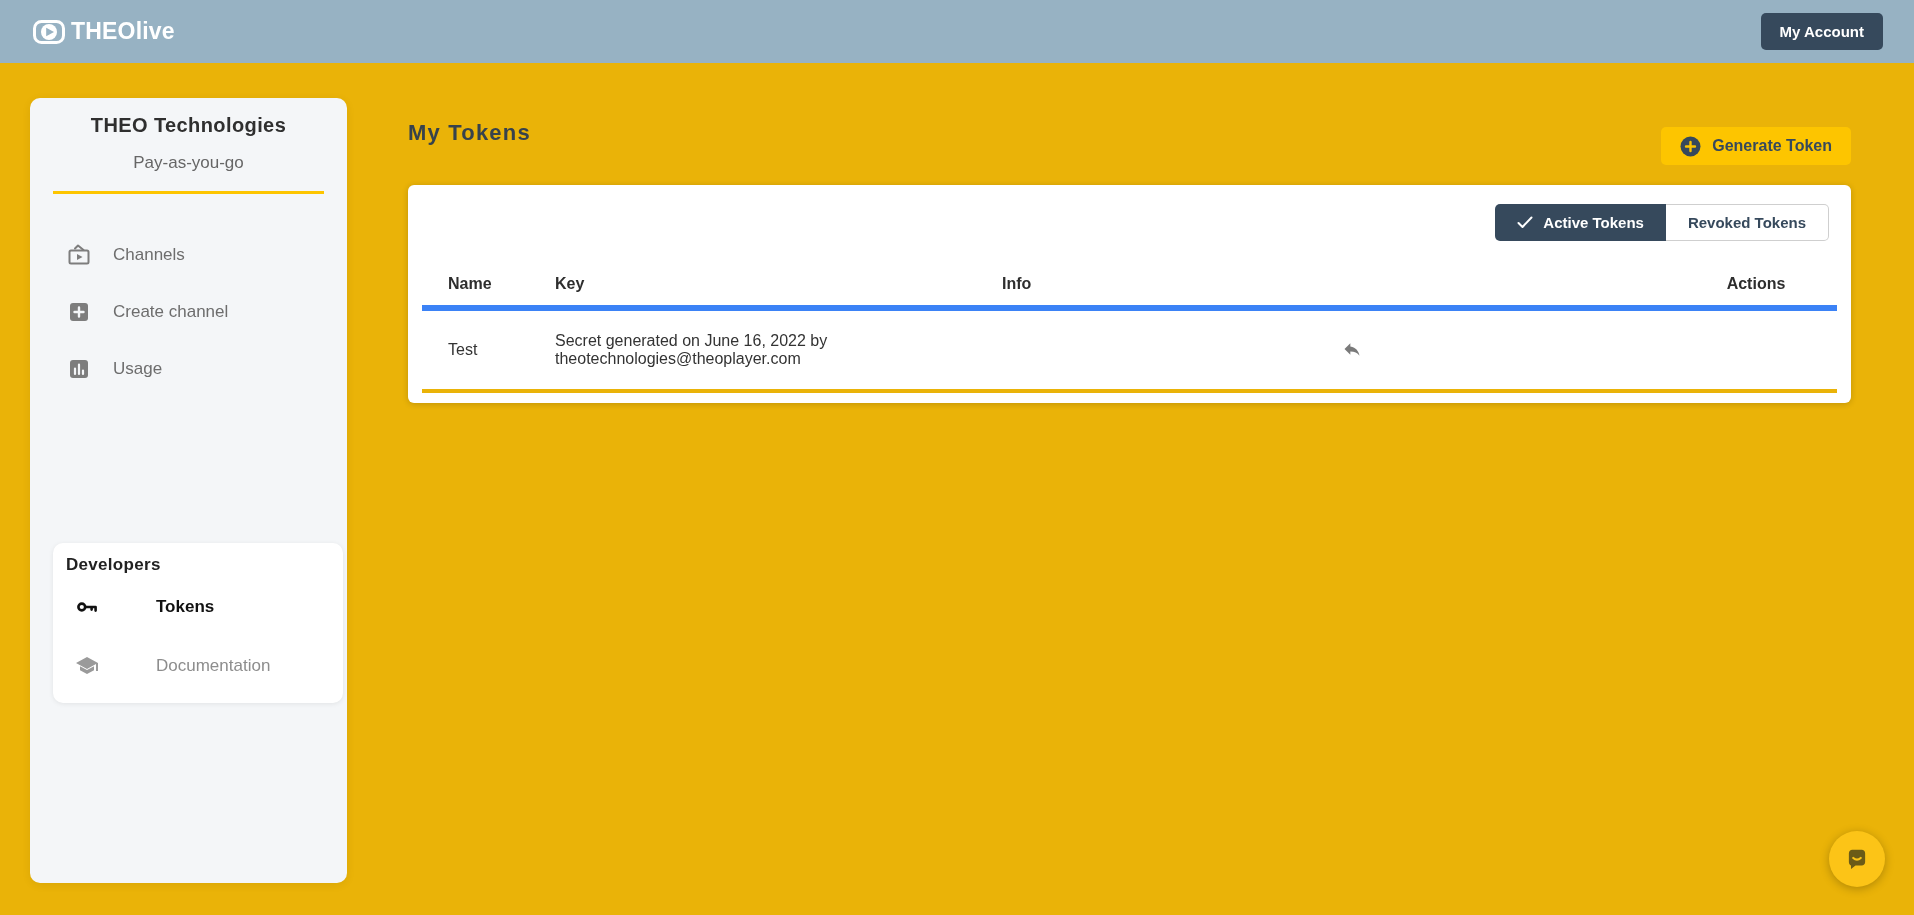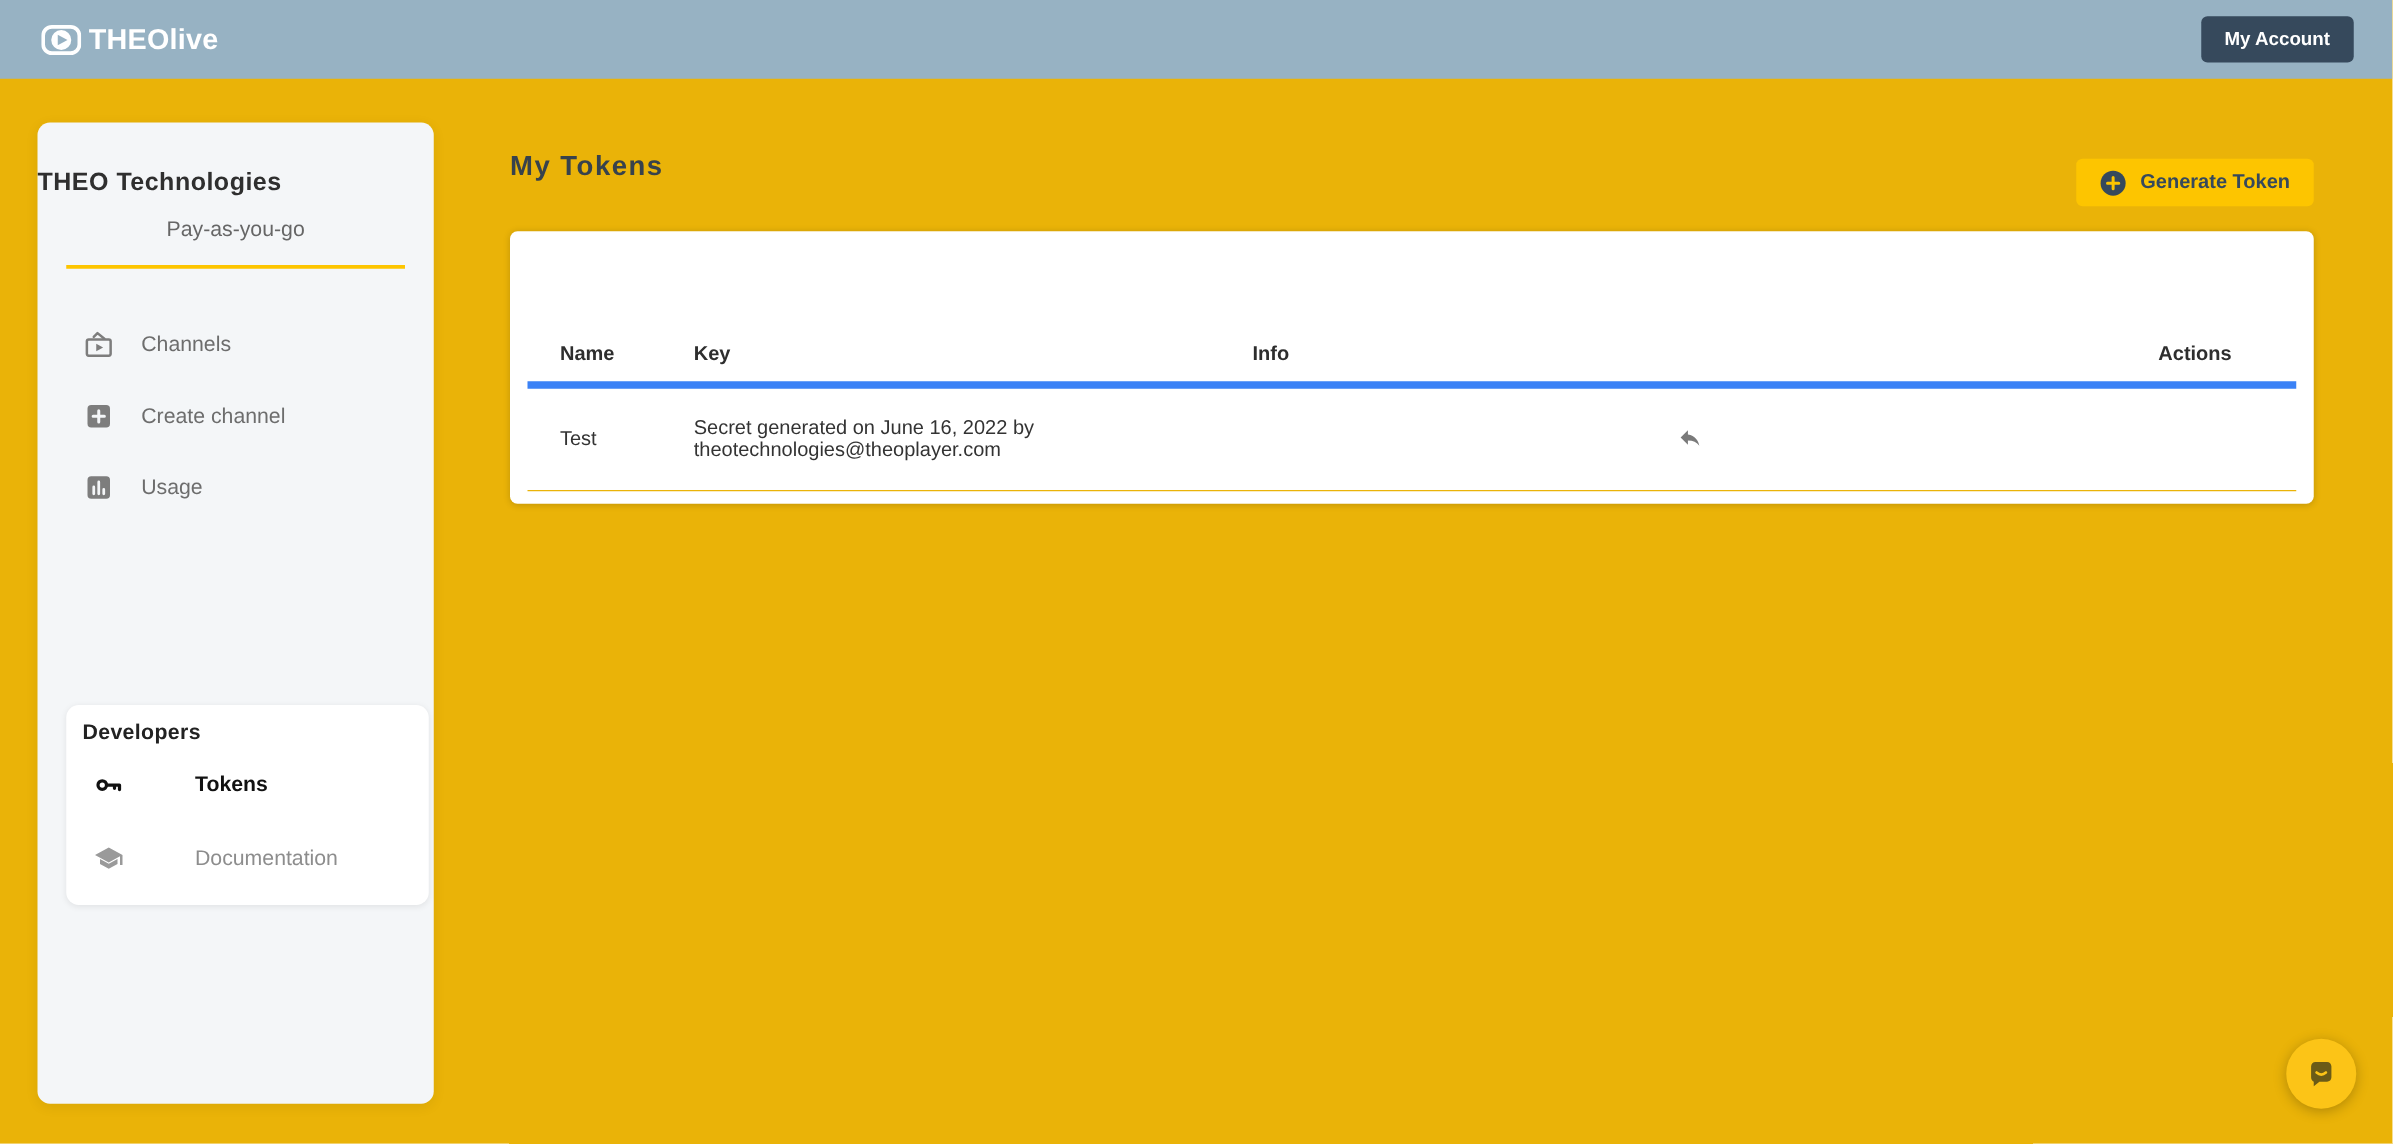--- a/index.html
+++ b/index.html
@@ -11,21 +11,21 @@
   .topbar { position:absolute; top:0; left:0; width:100%; height:63px; background:#97B2C3;
             display:flex; align-items:center; justify-content:space-between; padding:0 31px 0 33px; }
   .brand { display:flex; align-items:center; gap:6px; }
   .brand-text { color:#fff; font-size:23px; font-weight:600; letter-spacing:.2px; }
   .account-btn { background:#36495C; color:#fff; border:none; border-radius:5px;
                  font-family:inherit; font-size:15px; font-weight:700; padding:10px 19px; cursor:pointer; }
 
   
   .sidebar { position:absolute; left:30px; top:98px; width:317px; height:785px;
              background:#F4F6F8; border-radius:10px; box-shadow:0 2px 10px rgba(0,0,0,.07); }
-  .org-name { margin-top:37px; font-size:20px; font-weight:700; color:#2f2f2f; letter-spacing:.4px; }
+  .org-name { margin-top:16px; text-align:center; font-size:20px; font-weight:700; color:#2f2f2f; letter-spacing:.4px; }
   .org-plan { margin-top:16px; text-align:center; font-size:17px; color:#666; }
   .accent-rule { margin:18px 23px 0 23px; height:3px; background:#FDC500; border:none; }
   .nav { margin-top:32px; }
   .nav-item { height:57px; display:flex; align-items:center; padding-left:37px; cursor:pointer; color:#6d6d6d; }
   .nav-item .ni-icon { width:24px; height:24px; color:#7d7d7d; flex:0 0 24px; }
   .nav-item .ni-label { margin-left:22px; font-size:17px; }
   .dev-card { margin:146px 4px 0 23px; background:#fff; border-radius:10px; height:160px;
               box-shadow:0 1px 5px rgba(0,0,0,.08); padding-top:12px; }
   .dev-title { padding-left:13px; font-size:17px; font-weight:700; color:#222; letter-spacing:.3px; }
   .dev-item { height:54px; margin-top:5px; display:flex; align-items:center; padding-left:22px; cursor:pointer;gap:32px; }
@@ -46,21 +46,21 @@
   .card { position:absolute; top:122px; left:0; width:1443px; height:218px; background:#fff;
           border-radius:6px; box-shadow:0 1px 6px rgba(0,0,0,.18); }
   .tabs { position:absolute; top:19px; right:22px; display:flex; height:37px; }
   .tab { display:flex; align-items:center; justify-content:center; gap:10px; font-size:15px; font-weight:700;
          padding:0 22px; cursor:pointer; }
   .tab.active { background:#36495C; color:#fff; border-radius:5px 0 0 5px; }
   .tab.idle { background:#fff; color:#36495C; border:1px solid #cfcfcf; border-left:none; border-radius:0 5px 5px 0; }
   .table { position:absolute; top:78px; left:14px; right:14px; }
   .trow { display:grid; grid-template-columns:107px 447px 1fr 110px; align-items:center; padding:0 26px 0 26px; }
   .trow.head { height:48px; font-size:16px; font-weight:700; color:#2e2e2e; border-bottom:6px solid #3b82f6; }
-  .trow.data { height:82px; font-size:16px; color:#333; border-bottom:1px solid #eab308; }
+  .trow.data { height:82px; font-size:16px; color:#333; border-bottom:4px solid #eab308; }
   .cell-actions { text-align:center; }
   .key-code { font-family:"Liberation Mono","DejaVu Sans Mono",monospace; font-size:14px; color:#E25563;
               background:#fcf3f3; padding:3px 6px; border-radius:3px; }
   .action-icon-btn { background:none; border:none; cursor:pointer; color:#7a7a7a; padding:2px; }
 
   
   .chat-launcher { position:absolute; right:29px; bottom:28px; width:56px; height:56px; border-radius:50%;
                    background:#FCC417; border:none; cursor:pointer; box-shadow:0 2px 10px rgba(0,0,0,.25);
                    display:flex; align-items:center; justify-content:center; }
   svg { display:block; }
@@ -149,20 +149,33 @@
       <span>
         <svg width="21" height="21" viewBox="0 0 21 21">
           <circle cx="10.5" cy="10.5" r="10" fill="#36495C"></circle>
           <path d="M10.5 6v9M6 10.5h9" stroke="#FDC500" stroke-width="2.4" stroke-linecap="round"></path>
         </svg>
       </span>
       <span>Generate Token</span>
     </button>
 
     <section class="card">
+      <div class="tabs">
+        <div class="tab active">
+          <span>
+            <svg width="16" height="13" viewBox="0 0 16 13" fill="none" stroke="#fff" stroke-width="2" stroke-linecap="round" stroke-linejoin="round">
+              <polyline points="1.5,7 5.5,11 14.5,1.5"></polyline>
+            </svg>
+          </span>
+          <span>Active Tokens</span>
+        </div>
+        <div class="tab idle">
+          <span>Revoked Tokens</span>
+        </div>
+      </div>
 
       <div class="table">
         <div class="trow head">
           <div>Name</div>
           <div>Key</div>
           <div>Info</div>
           <div class="cell-actions">Actions</div>
         </div>
         <div class="trow data">
           <div>Test</div>

